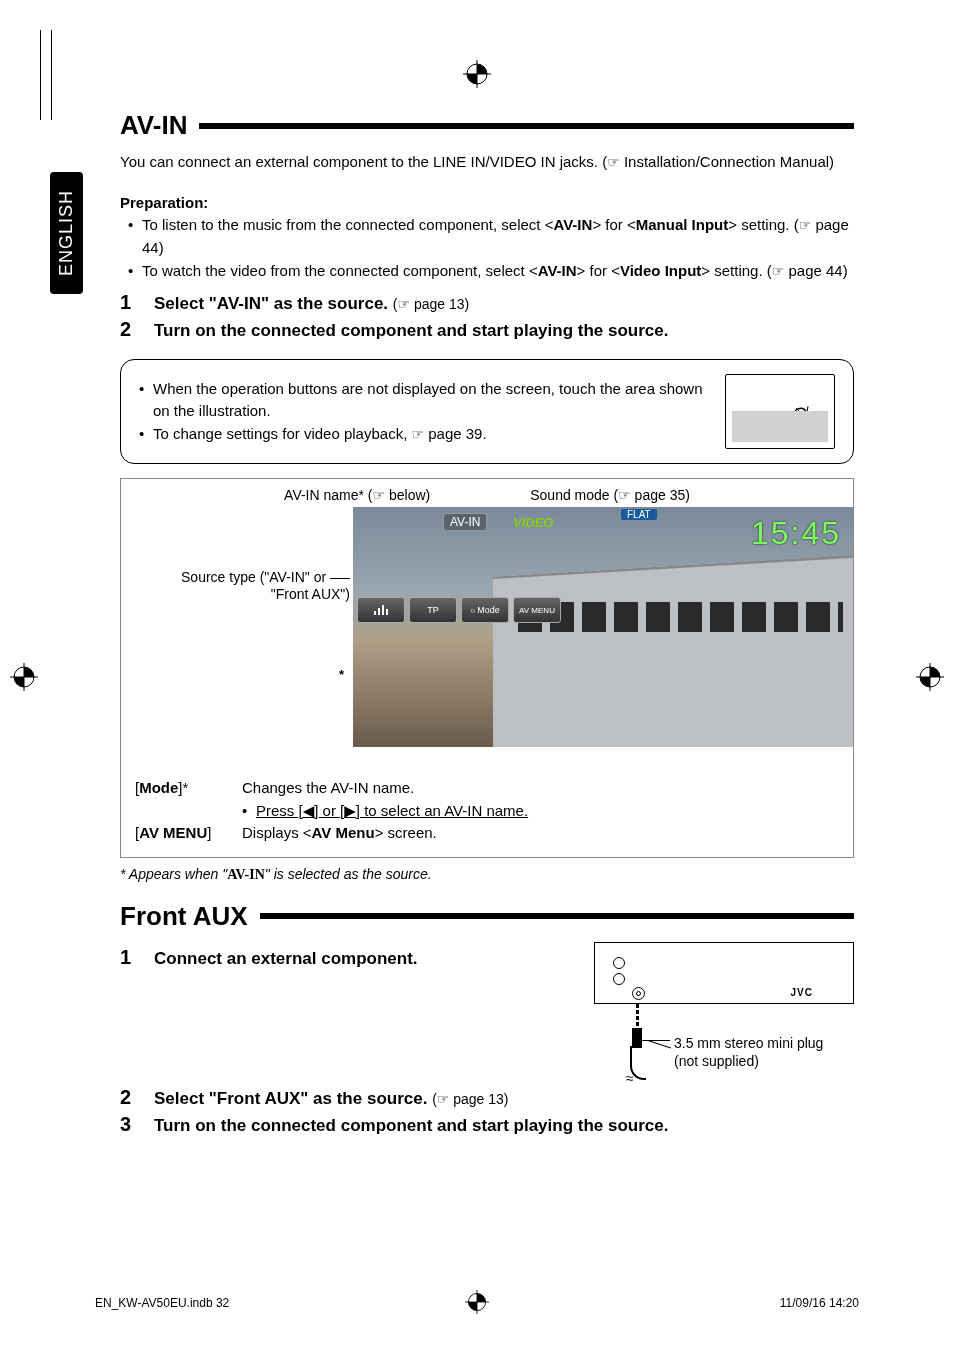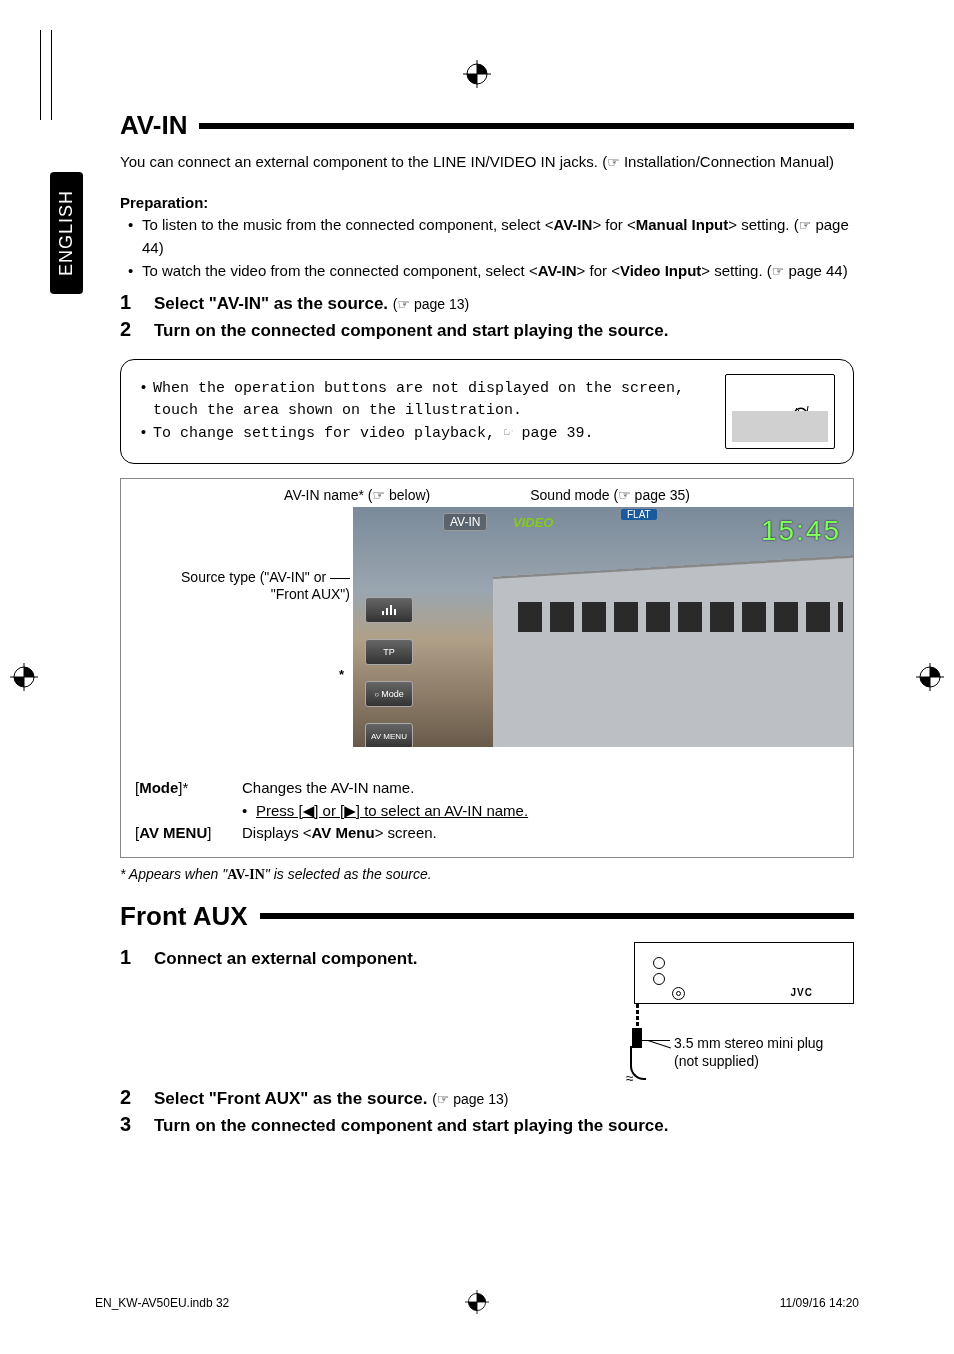--- a/index.html
+++ b/index.html
@@ -80,55 +80,55 @@
     .tip-box {
       border: 1px solid #000;
       border-radius: 14px;
       padding: 14px 18px;
       margin: 18px 0 14px;
       display: flex;
       gap: 16px;
       align-items: center;
     }
     .tip-box ul { list-style: none; flex: 1; }
-    .tip-box li { position: relative; padding-left: 14px; font-size: 15px; font-family: Liberation Mono, monospace; font-stretch: condensed; line-height: 1.5; }
+    .tip-box li { position: relative; padding-left: 14px; font-size: 15px; font-family: Liberation Sans, sans-serif; font-stretch: condensed; line-height: 1.5; }
     .tip-box li::before { content: "•"; position: absolute; left: 0; }
     .tip-icon-wrap { width: 110px; height: 75px; border: 1px solid #000; border-radius: 2px; position: relative; flex-shrink: 0; }
     .tip-icon-wrap::after { content:""; position:absolute; left:6px; right:6px; bottom:6px; top:36px; background:#d0d0d0; }
     .tip-hand { position: absolute; right: 4px; bottom: 2px; }
     .screenshot-block { border: 1px solid #888; margin-top: 8px; }
     .screenshot-callouts { display: flex; justify-content: center; gap: 100px; font-size: 14px; font-family: "Arial Narrow", Arial, sans-serif; padding: 8px 0 4px; }
     .screenshot-body { position: relative; height: 240px; background: #555; margin: 0; overflow: hidden; width: 500px; margin-left: auto; margin-right: auto; }
     .screenshot-side-label { position: absolute; font-size: 14px; font-family: "Arial Narrow", Arial, sans-serif; text-align: right; line-height: 1.2; }
     .side-src { top: 62px; left: 14px; width: 215px; }
     .screen-wrap { display:flex; align-items:flex-start; }
     .side-col { width: 232px; position: relative; height: 260px; }
-    .digi-clock { position:absolute; right:12px; top:8px; color:#7eff5c; font-family: "Arial Narrow", Arial; font-size: 28px; text-shadow: 0 0 2px #000; letter-spacing:2px; }
+    .digi-clock { position:absolute; right:12px; top:8px; color:#7eff5c; font-family: "Arial Narrow", Arial; font-size: 32px; text-shadow: 0 0 2px #000; letter-spacing:2px; }
     .screen-tag { position:absolute; top:6px; left:90px; font-size:12px; color:#fff; background:rgba(0,0,0,0.3); padding:1px 6px; border:1px solid #999; border-radius:3px; }
     .screen-sub { position:absolute; top:8px; left:160px; font-size:13px; color:#84cc16; font-style:italic; font-weight:bold; }
     .screen-flat { position:absolute; top:2px; left:268px; font-size:10px; color:#fff; background:#1a5a9a; padding:0 6px; border-radius:2px; }
-    .screen-btn-col { position:absolute; left:12px; top:90px; display:flex; flex-direction:column; gap:16px; }
+    .screen-btn-col { position:absolute; left:4px; top:90px; display:flex; flex-direction:row; gap:4px; }
     .screen-btn { width:48px; height:26px; border:1px solid #aaa; background:linear-gradient(#666,#333); border-radius:3px; display:flex; align-items:center; justify-content:center; color:#fff; font-size:9px; }
     .screen-btn.mode::before { content:"○"; margin-right:2px; font-size:8px; }
     .star-marker { position:absolute; left:0px; top:168px; font-size:13px; font-weight:bold; } 
     .train-bg { position:absolute; inset:0; background: linear-gradient(#7a8a9a 0%, #9aa6b0 35%, #b0a088 55%, #6a5a4a 100%); }
     .train-body { position:absolute; left:140px; right:0; top:70px; bottom:0; background:#bcbfc4; transform: perspective(300px) rotateY(-12deg); transform-origin:left center; border-top:2px solid #888; }
     .train-windows { position:absolute; left:165px; right:10px; top:95px; height:30px; background: repeating-linear-gradient(90deg, #2a2a2a 0 24px, transparent 24px 32px); }
     .screen-func-table { padding: 10px 14px 12px; font-size: 15px; font-family: "Arial Narrow", Arial, sans-serif; }
     .screen-func-row { display: flex; gap: 12px; line-height: 1.5; }
     .screen-func-row .k { width: 95px; font-weight: 400; }
     .screen-func-row .k b { font-weight: 700; }
     .screen-func-row .v { flex: 1; }
     .screen-func-row .sub { padding-left: 14px; position: relative; text-decoration: underline; }
     .screen-func-row .sub::before { content: "•"; position:absolute; left:0; }
     .footnote { font-size: 14px; font-family: "Arial Narrow", Arial, sans-serif; font-style: italic; margin: 8px 0 18px; }
     .footnote .avin-serif { font-family: "Times New Roman", serif; font-weight: 700; font-style: normal; }
     .aux-row { display: flex; gap: 30px; align-items: flex-start; }
     .aux-diagram { width: 260px; position: relative; height: 140px; }
-    .device-rect { position:absolute; top:0; right:0; width:220px; height:62px; border:1.5px solid #000; }
+    .device-rect { position:absolute; top:0; right:0; width:260px; height:62px; border:1.5px solid #000; }
     .device-rect::before { content:""; position:absolute; left:18px; top:14px; width:10px; height:10px; border:1.5px solid #000; border-radius:50%; }
     .device-rect::after { content:""; position:absolute; left:18px; top:30px; width:10px; height:10px; border:1.5px solid #000; border-radius:50%; }
     .jack-circle { position:absolute; left:37px; top:44px; width:13px; height:13px; border:1.5px solid #000; border-radius:50%; background:#fff; }
     .jack-circle::after { content:""; position:absolute; inset:3px; border:1px solid #000; border-radius:50%; }
     .jvc-logo { position:absolute; right:40px; top:44px; font-size:10px; font-weight:800; letter-spacing:1px; }
     .plug { position:absolute; left:38px; top:62px; width:10px; display:flex; flex-direction:column; align-items:center; }
     .plug .body { width:10px; height:20px; background:#000; }
     .plug .tip { width:3px; height:24px; background: repeating-linear-gradient(#000 0 4px, #fff 4px 6px); }
     .cable { position:absolute; left:36px; top:104px; width:16px; height:34px; border-left:2px solid #000; border-bottom:2px solid #000; border-radius: 0 0 0 14px; }
     .cable::after { content:"≈"; position:absolute; left:-6px; bottom:-8px; font-size:14px; }

